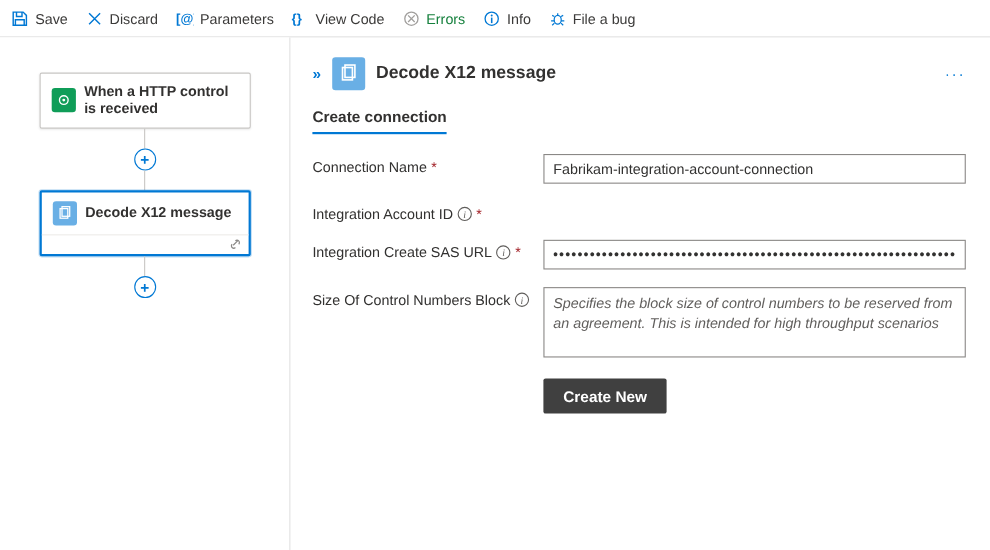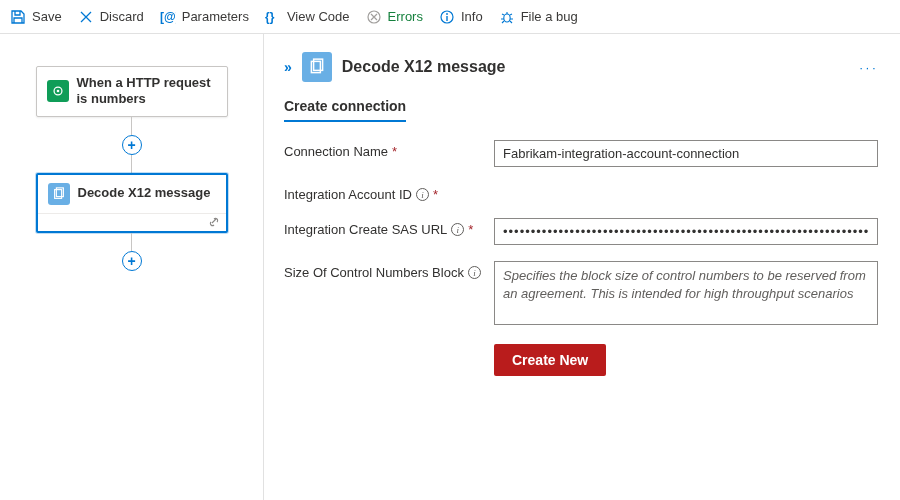--- a/index.html
+++ b/index.html
@@ -1,18 +1,18 @@
 <!DOCTYPE html>
 <html><head>
 <meta charset="utf-8">
 <style>
   * { box-sizing: border-box; }
   html, body { margin: 0; padding: 0; font-family: "Segoe UI", Arial, sans-serif; font-size: 13px; color: #323130; background: #fff; width: 900px; height: 500px; overflow: hidden; }
   .toolbar { display: flex; align-items: center; gap: 16px; padding: 6px 10px; border-bottom: 1px solid #e1e1e1; height: 34px; }
-  .tb-item { display: inline-flex; align-items: center; gap: 6px; cursor: pointer; color: #3b3a39; }
+  .tb-item { display: inline-flex; align-items: flex-end; gap: 6px; cursor: pointer; color: #3b3a39; }
   .tb-item.disabled { color: #15803d; cursor: default; }
   .tb-icon { width: 16px; height: 16px; display: inline-flex; align-items: center; justify-content: center; }
   .tb-icon svg { width: 16px; height: 16px; }
   .body { display: flex; height: 466px; }
   .canvas { width: 264px; border-right: 1px solid #e1e1e1; padding: 32px 16px 0 16px; display: flex; flex-direction: column; align-items: center; background: #fff; }
   .node { width: 192px; border: 1px solid #c8c6c4; border-radius: 2px; background: #fff; box-shadow: 0 1px 2px rgba(0,0,0,0.08); }
   .node.selected { border: 2px solid #0078d4; box-shadow: 0 0 0 1px rgba(0,120,212,.25); }
   .node-header { display: flex; align-items: center; gap: 8px; padding: 8px 10px; }
   .node-title { font-weight: 600; font-size: 13px; line-height: 1.25; }
   .node-icon-box { width: 22px; height: 22px; border-radius: 3px; display: flex; align-items: center; justify-content: center; flex-shrink: 0; }
@@ -34,21 +34,21 @@
   .form-row { display: flex; align-items: flex-start; margin-bottom: 16px; }
   .form-label { width: 210px; font-size: 13px; color: #323130; display: flex; align-items: center; gap: 4px; flex-wrap: wrap; padding-top: 4px; }
   .req { color: #a4262c; }
   .info-icon { width: 13px; height: 13px; border: 1px solid #605e5c; border-radius: 50%; display: inline-flex; align-items: center; justify-content: center; font-size: 9px; color: #605e5c; font-style: italic; font-family: serif; }
   .form-control { flex: 1; }
   .txt { width: 100%; border: 1px solid #8a8886; padding: 5px 8px; font-family: inherit; font-size: 13px; color: #323130; }
   .txt.multi { height: 64px; resize: none; line-height: 1.35; }
   .txt.placeholder-italic::placeholder { font-style: italic; color: #605e5c; }
   .underline-red span { text-decoration: underline; text-decoration-style: wavy; text-decoration-color: #a4262c; }
   .pwd { letter-spacing: 1px; }
-  .btn-primary { background: #b91c1c; color: #fff; border: none; padding: 8px 18px; font-size: 14px; font-weight: 600; border-radius: 2px; cursor: pointer; }
+  .btn-primary { background: #404040; color: #fff; border: none; padding: 8px 18px; font-size: 14px; font-weight: 600; border-radius: 2px; cursor: pointer; }
   .btn-row { margin-left: 210px; margin-top: 6px; }
 </style>
 </head>
 <body>
 
 <div class="toolbar">
   <div class="tb-item">
     <span class="tb-icon">
         <svg viewBox="0 0 16 16">
           <path fill="none" stroke="#0078d4" stroke-width="1.3" d="M2 2h9l3 3v9H2z M5 2v4h5V2 M4 14v-5h8v5"></path>
@@ -114,21 +114,21 @@
 
   <div class="canvas">
     <div class="node">
       <div class="node-header">
         <div class="node-icon-box green">
           <svg viewBox="0 0 16 16">
               <circle cx="8" cy="8" r="4.5" fill="none" stroke="#fff" stroke-width="1.4"></circle>
               <circle cx="8" cy="8" r="1.5" fill="#fff"></circle>
             </svg>
         </div>
-        <div class="node-title">When a HTTP request is numbers</div>
+        <div class="node-title">When a HTTP control is received</div>
       </div>
     </div>
     <div class="connector"></div>
     <div class="plus-btn">+</div>
     <div class="connector"></div>
     <div class="node selected">
       <div class="node-header">
         <div class="node-icon-box blue">
           <svg viewBox="0 0 16 16">
               <rect x="3" y="3" width="8" height="10" fill="none" stroke="#fff" stroke-width="1.3"></rect>

